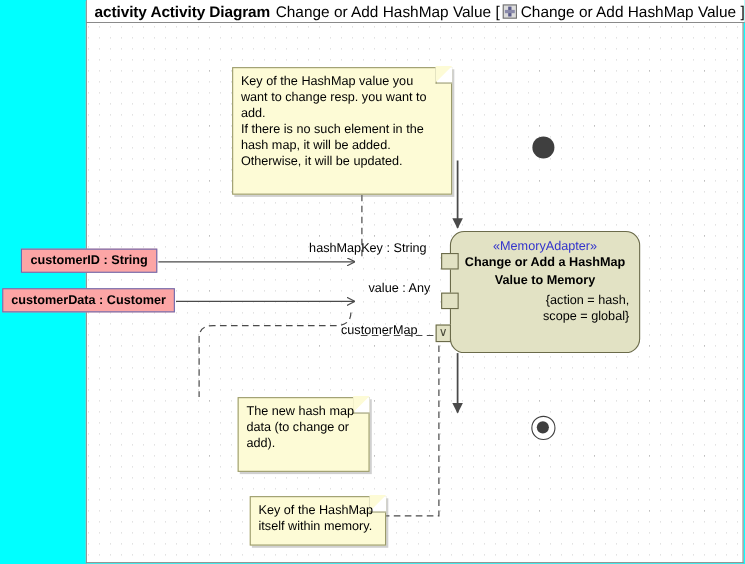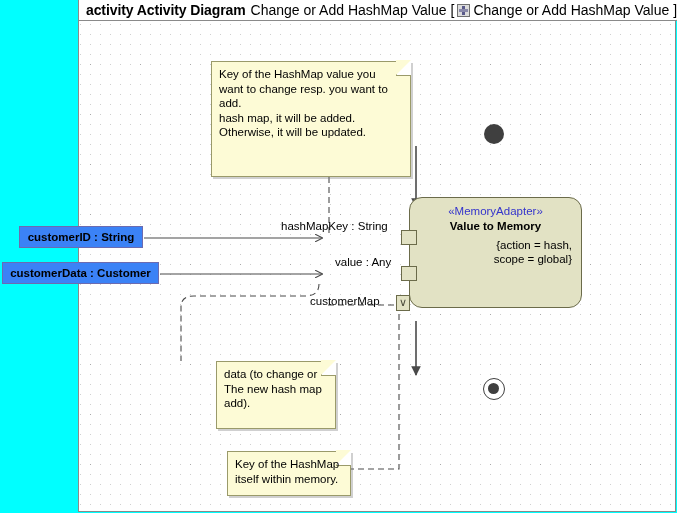--- a/index.html
+++ b/index.html
@@ -133,39 +133,39 @@
   .note .txt { position: relative; z-index: 2; }
   .note .txt div { white-space: pre; }
 
   #note-top  { left: 132px; top: 60px;  width: 200px; height: 116px; }
   #note-mid  { left: 137px; top: 360px; width: 120px; height: 68px;  }
   #note-bot  { left: 148px; top: 450px; width: 124px; height: 45px;  }
 
   
   .param-node {
     position: absolute;
-    background: #3b82f6;
+    background: #fca5a5;
     border: 1px solid #6b6bb0;
     box-sizing: border-box;
     font-size: 11.5px;
     font-weight: bold;
     color: #000;
     display: flex;
     align-items: center;
     justify-content: center;
     white-space: nowrap;
     z-index: 5;
   }
   #param-customerid   { left: 19px;  top: 226px; width: 124px; height: 22px; }
   #param-customerdata { left: 2px;   top: 262px; width: 157px; height: 22px; }
 
   
   #action-node {
     position: absolute;
-    left: 330px; top: 196px;
+    left: 330px; top: 209px;
     width: 173px; height: 111px;
     background: #e2e2c4;
     border: 1px solid #6b6b4a;
     border-radius: 13px;
     box-sizing: border-box;
     z-index: 3;
     text-align: center;
     padding-top: 6px;
   }
   #action-node .stereo {
@@ -295,44 +295,46 @@
 
     <path d="M 249 304 L 320 304 L 320 468 L 184 468" fill="none" stroke="#4a4a4a" stroke-width="1.1" stroke-dasharray="6 4"></path>
   </svg>
 
   <div class="note" id="note-top">
     <div class="fold"></div>
     <div class="txt">
       <div>Key of the HashMap value you</div>
       <div>want to change resp. you want to</div>
       <div>add.</div>
+      <div>If there is no such element in the</div>
       <div>hash map, it will be added.</div>
       <div>Otherwise, it will be updated.</div>
     </div>
   </div>
 
   <div class="note" id="note-mid">
     <div class="fold"></div>
     <div class="txt">
+      <div>The new hash map</div>
       <div>data (to change or</div>
-      <div>The new hash map</div>
       <div>add).</div>
     </div>
   </div>
 
   <div class="note" id="note-bot">
     <div class="fold"></div>
     <div class="txt">
       <div>Key of the HashMap</div>
       <div>itself within memory.</div>
     </div>
   </div>
 
   <div id="action-node">
     <div class="stereo">«MemoryAdapter»</div>
+    <div class="title">Change or Add a HashMap</div>
     <div class="title">Value to Memory</div>
     <div class="props">{action = hash,</div>
     <div class="props" style="margin-top:0">scope = global}</div>
   </div>
 
   <div class="pin" id="pin-hashmapkey"></div>
   <div class="pin" id="pin-value"></div>
   <div class="pin" id="pin-customermap">
     <span class="glyph">∨</span>
   </div>

